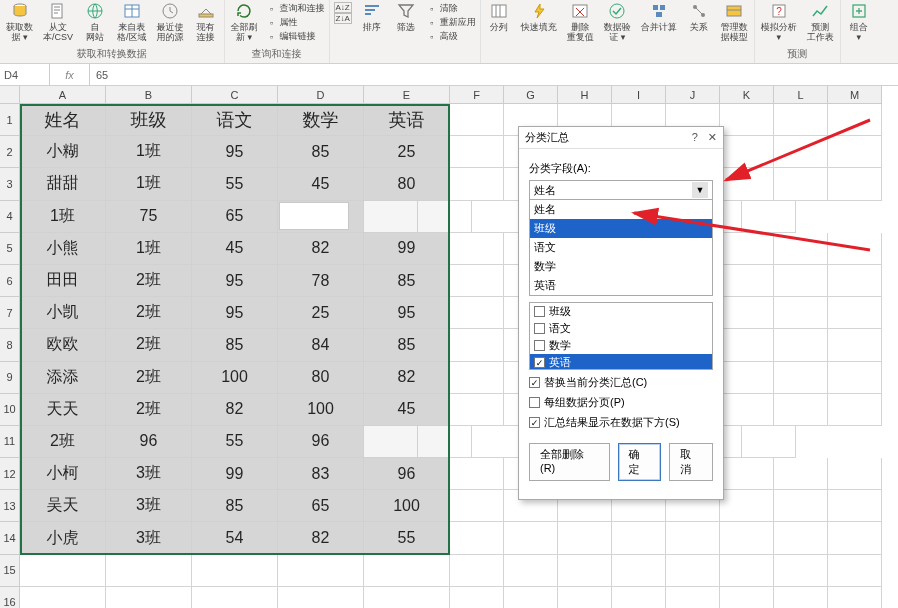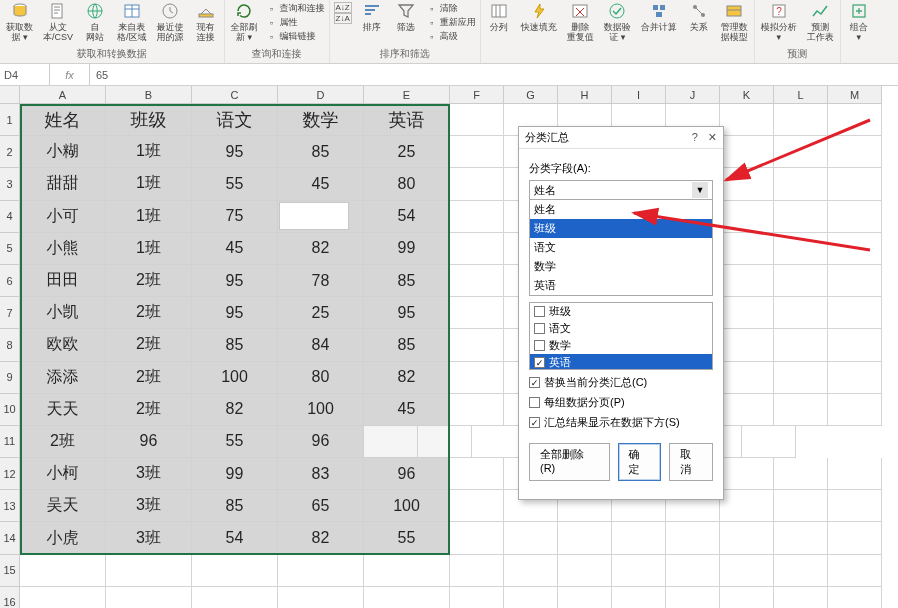--- a/index.html
+++ b/index.html
@@ -240,21 +240,20 @@
             </svg>
           </span>
         <span class="lab">筛选</span>
       </div>
       <div class="smallcol" id="rg-sort-sub">
           <div><span class="ic">▫</span>清除</div>
           <div><span class="ic">▫</span>重新应用</div>
           <div><span class="ic">▫</span>高级</div>
         </div>
     </div>
-    <div class="gname">排序和筛选</div>
   </div>
   <div class="rgroup">
     <div class="items" id="rg-tools-items">
         <div class="ritem">
           <span class="ico">
             <svg width="18" height="18" viewBox="0 0 18 18">
               <rect x="2" y="3" width="14" height="12" fill="#fff" stroke="#888"></rect>
               <path d="M6 3v12M10 3v12" stroke="#888"></path>
             </svg>
           </span>
@@ -436,21 +435,20 @@
         <div class="dcell" style="width: 54px; height: 32.2px;"></div>
         <div class="dcell" style="width: 54px; height: 32.2px;"></div>
         <div class="dcell" style="width: 54px; height: 32.2px;"></div>
         <div class="dcell" style="width: 54px; height: 32.2px;"></div>
         <div class="dcell" style="width: 54px; height: 32.2px;"></div>
         <div class="dcell" style="width: 54px; height: 32.2px;"></div>
         <div class="dcell" style="width: 54px; height: 32.2px;"></div>
         <div class="dcell" style="width: 54px; height: 32.2px;"></div>
       </div>
       <div class="drow">
-        <div class="dcell" style="width: 86px; height: 32.2px; background: rgb(217, 217, 217);">小可</div>
         <div class="dcell" style="width: 86px; height: 32.2px; background: rgb(217, 217, 217);">1班</div>
         <div class="dcell" style="width: 86px; height: 32.2px; background: rgb(217, 217, 217);">75</div>
         <div class="dcell" style="width: 86px; height: 32.2px; background: rgb(217, 217, 217);">65</div>
         <div class="dcell" style="width: 86px; height: 32.2px; background: rgb(217, 217, 217);">54</div>
         <div class="dcell" style="width: 54px; height: 32.2px;"></div>
         <div class="dcell" style="width: 54px; height: 32.2px;"></div>
         <div class="dcell" style="width: 54px; height: 32.2px;"></div>
         <div class="dcell" style="width: 54px; height: 32.2px;"></div>
         <div class="dcell" style="width: 54px; height: 32.2px;"></div>
         <div class="dcell" style="width: 54px; height: 32.2px;"></div>

